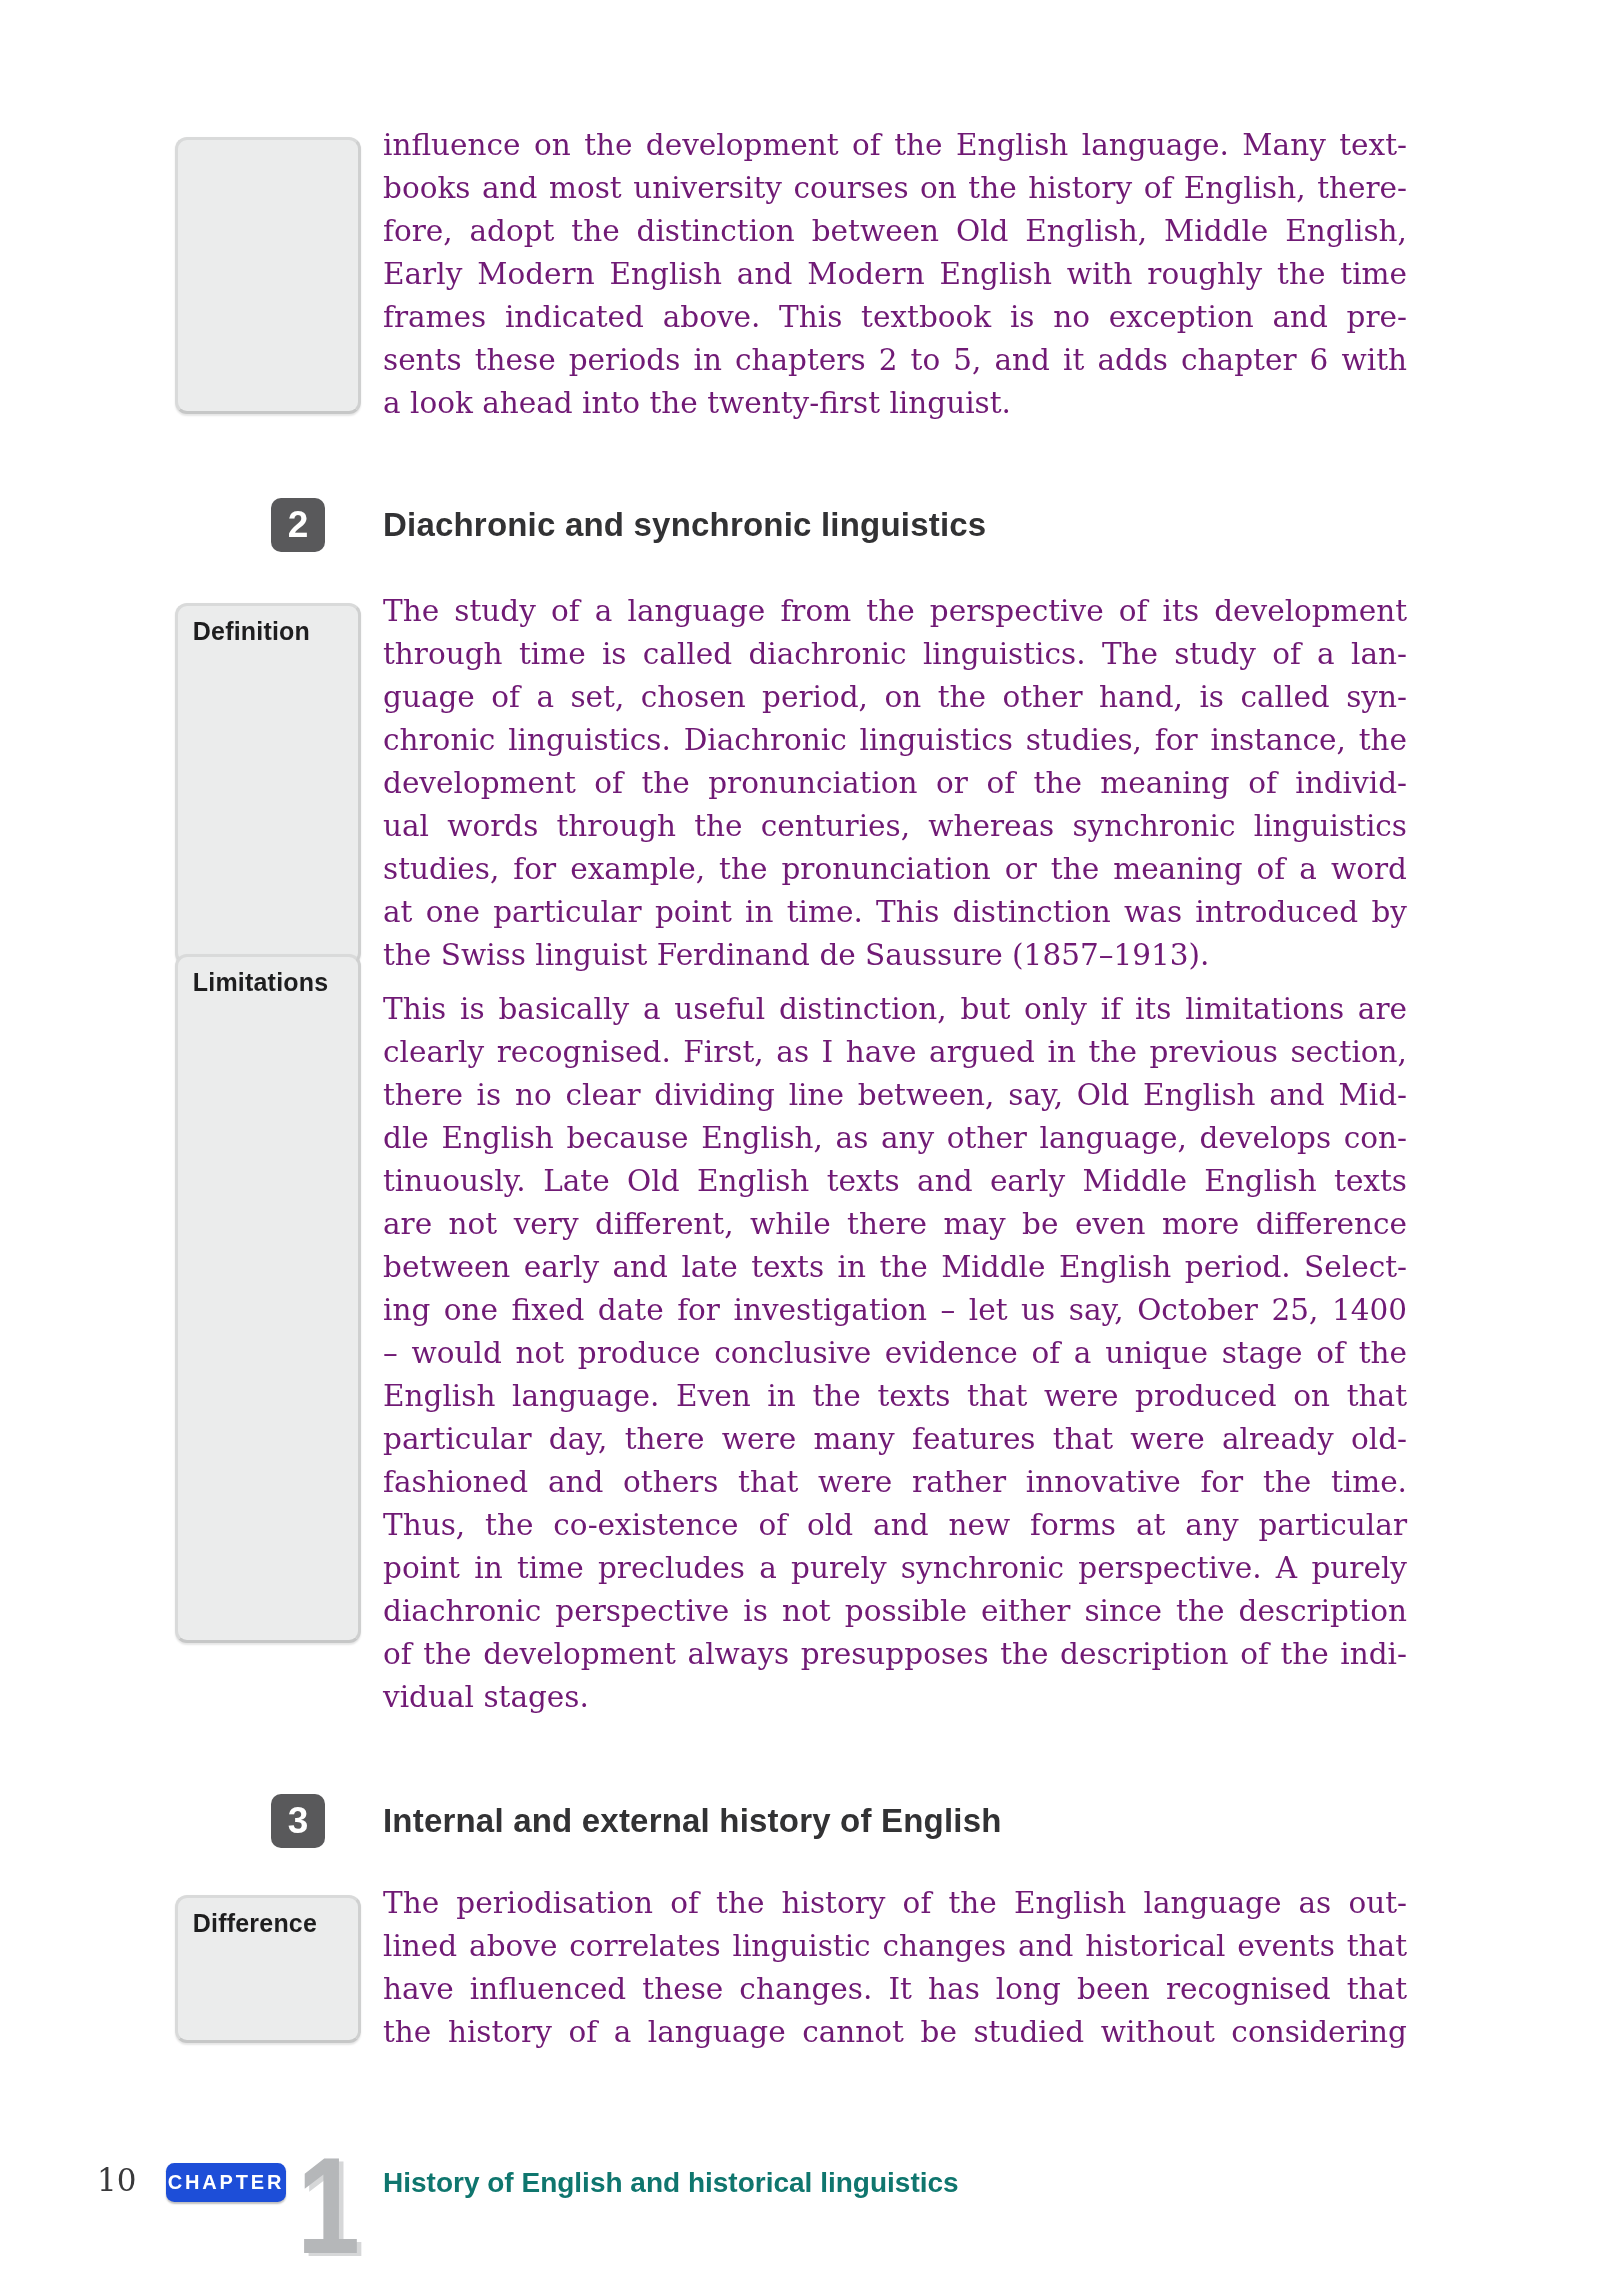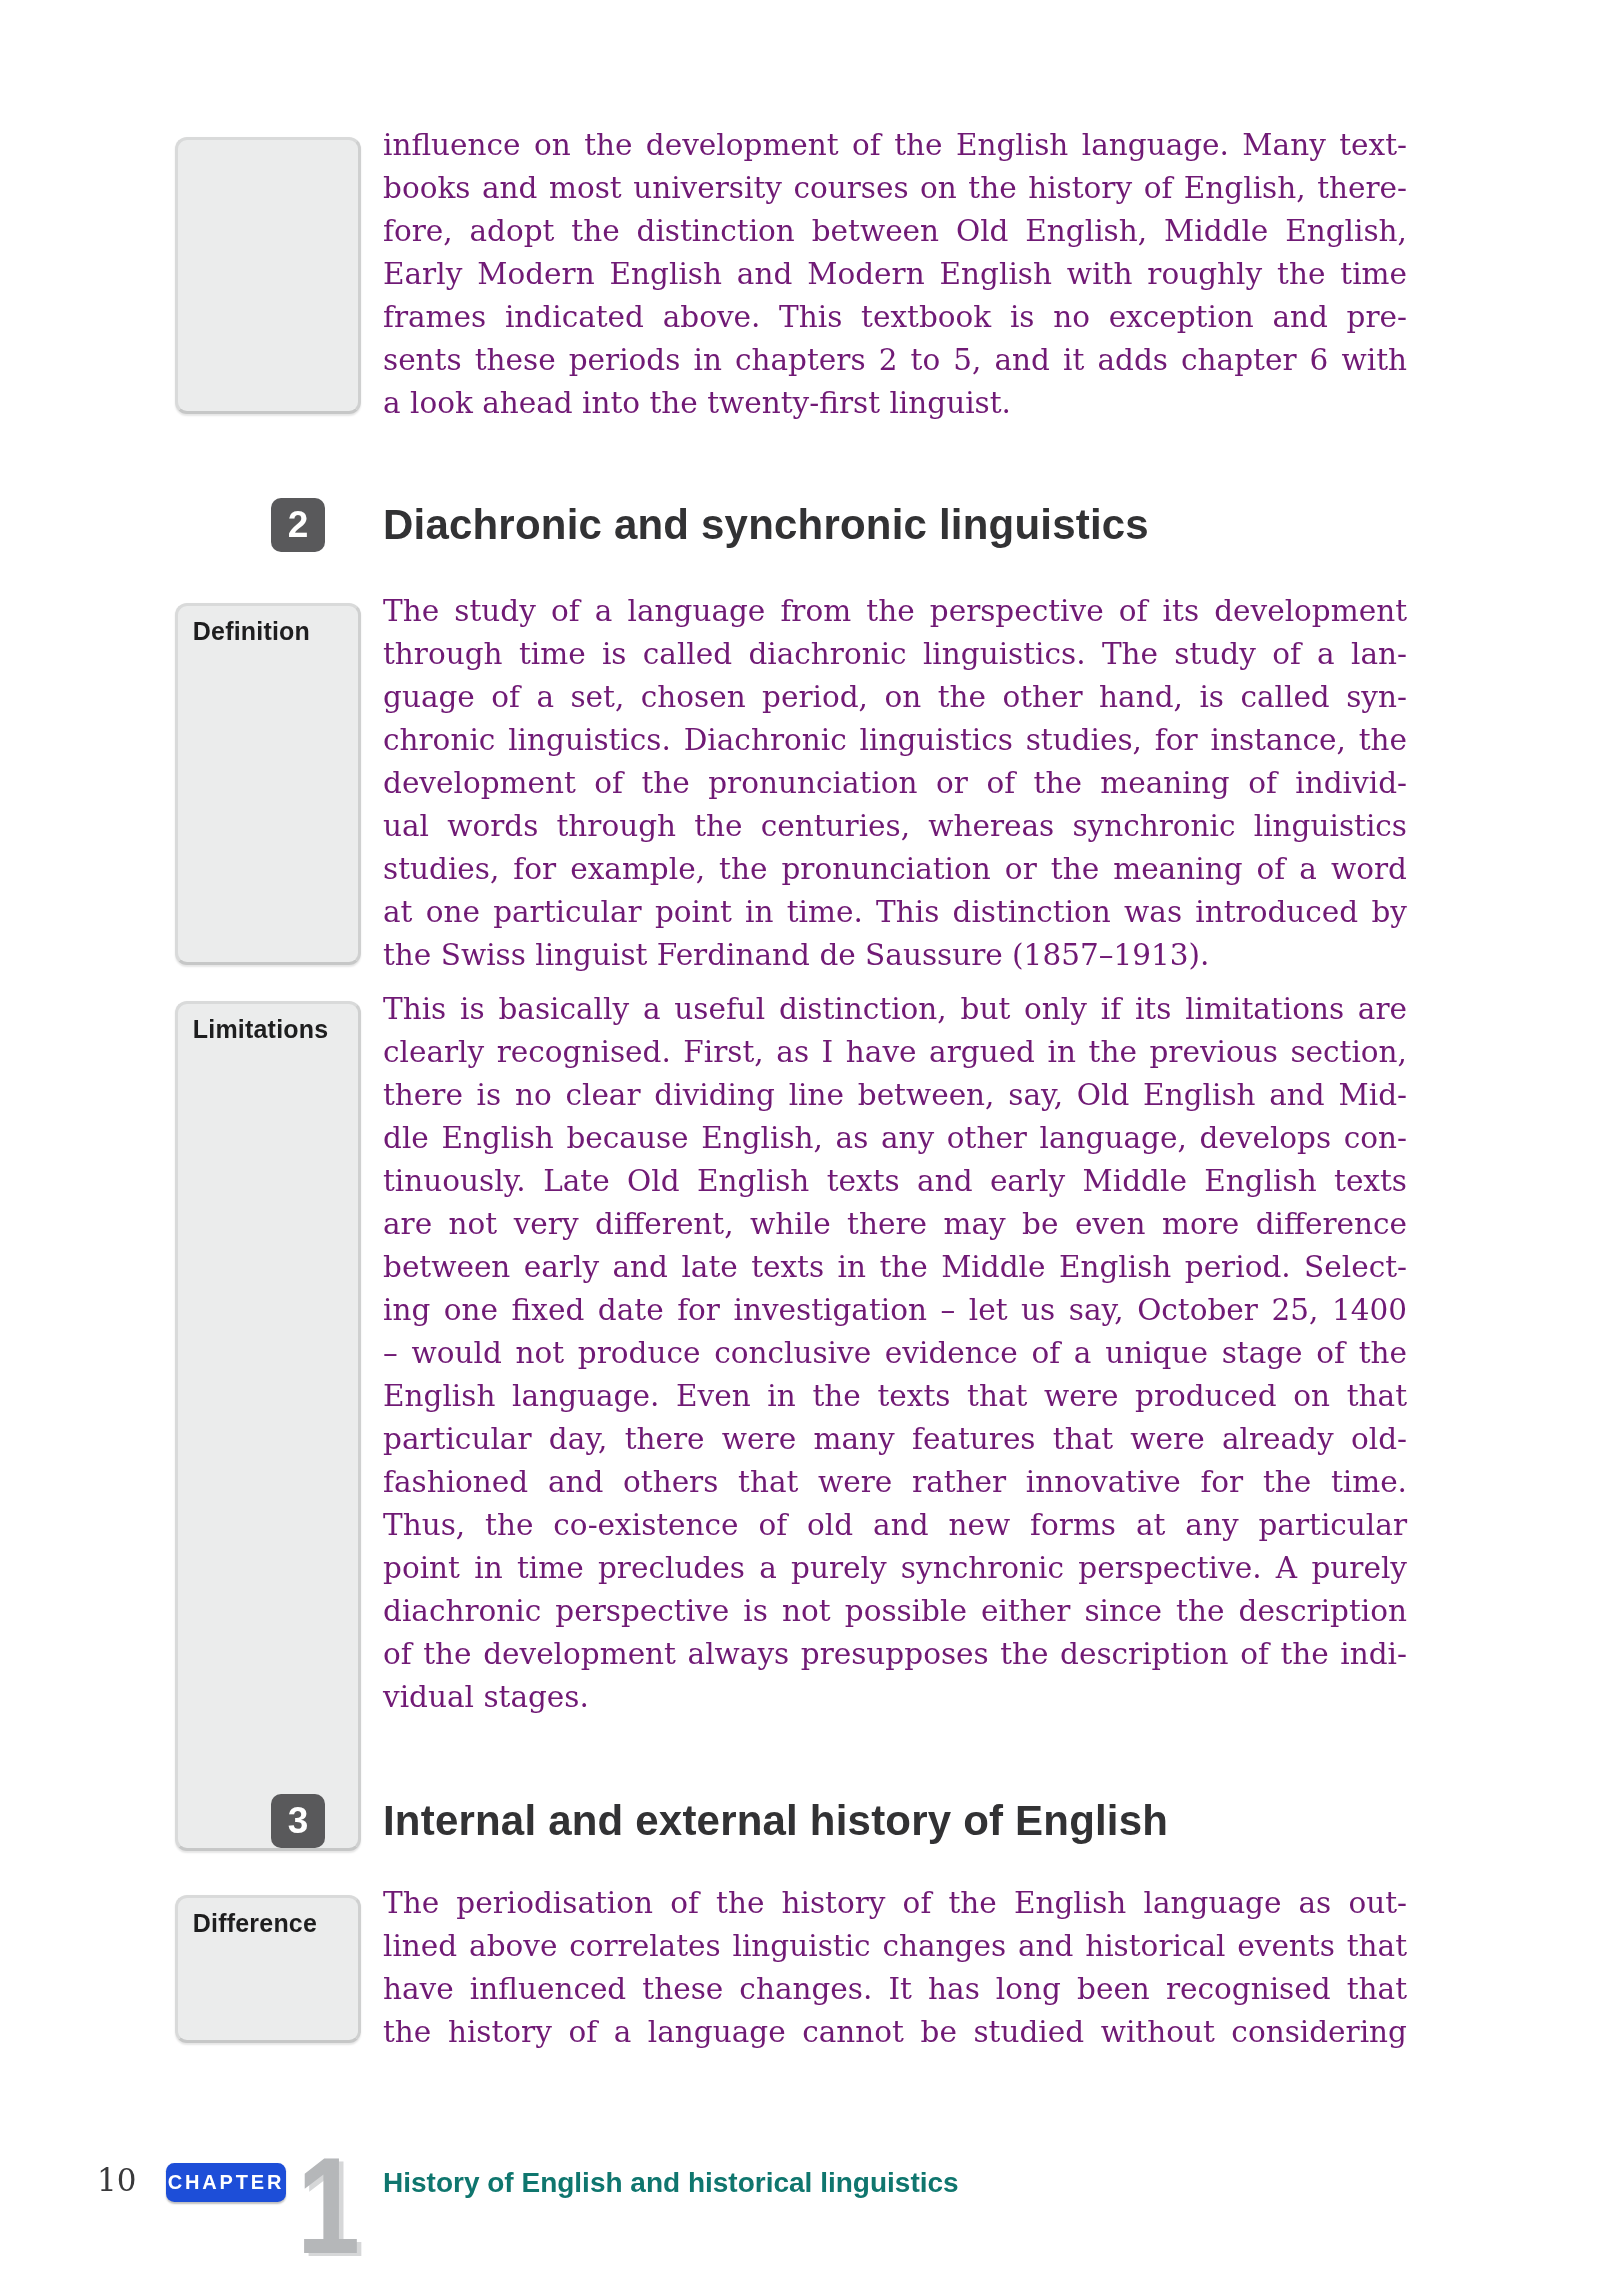--- a/index.html
+++ b/index.html
@@ -37,21 +37,21 @@
   .sec-badge{
     position:absolute;left:271px;width:54px;height:54px;
     background:#59595b;border-radius:10px;
     color:#ffffff;font-family:"Liberation Sans", sans-serif;
     font-weight:bold;font-size:37px;
     display:flex;align-items:center;justify-content:center;
   }
   .sec-title{
     position:absolute;left:383px;margin:0;
     font-family:"Liberation Sans", sans-serif;
-    font-weight:bold;font-size:42px;line-height:54px;color:#323234;
+    font-weight:bold;font-size:33px;line-height:54px;color:#323234;
     letter-spacing:0.2px;white-space:nowrap;
   }
 
   
   .pageno{
     position:absolute;left:97px;top:2162px;
     font-size:31px;color:#39393b;
   }
   .chapter-badge{
     position:absolute;left:166px;top:2163px;width:120px;height:39px;
@@ -101,21 +101,21 @@
       <div class="tline">through time is called diachronic linguistics. The study of a lan-</div>
       <div class="tline">guage of a set, chosen period, on the other hand, is called syn-</div>
       <div class="tline">chronic linguistics. Diachronic linguistics studies, for instance, the</div>
       <div class="tline">development of the pronunciation or of the meaning of individ-</div>
       <div class="tline">ual words through the centuries, whereas synchronic linguistics</div>
       <div class="tline">studies, for example, the pronunciation or the meaning of a word</div>
       <div class="tline">at one particular point in time. This distinction was introduced by</div>
       <div class="tline tline-last">the Swiss linguist Ferdinand de Saussure (1857–1913).</div>
     </div>
 
-  <div class="margin-box" style="top:1001px;height:850px;">
+  <div class="margin-box" style="top:954px;height:689px;">
     <div class="box-label">Limitations</div>
   </div>
   <div class="body-par" style="top:988px;">
       <div class="tline">This is basically a useful distinction, but only if its limitations are</div>
       <div class="tline">clearly recognised. First, as I have argued in the previous section,</div>
       <div class="tline">there is no clear dividing line between, say, Old English and Mid-</div>
       <div class="tline">dle English because English, as any other language, develops con-</div>
       <div class="tline">tinuously. Late Old English texts and early Middle English texts</div>
       <div class="tline">are not very different, while there may be even more difference</div>
       <div class="tline">between early and late texts in the Middle English period. Select-</div>

